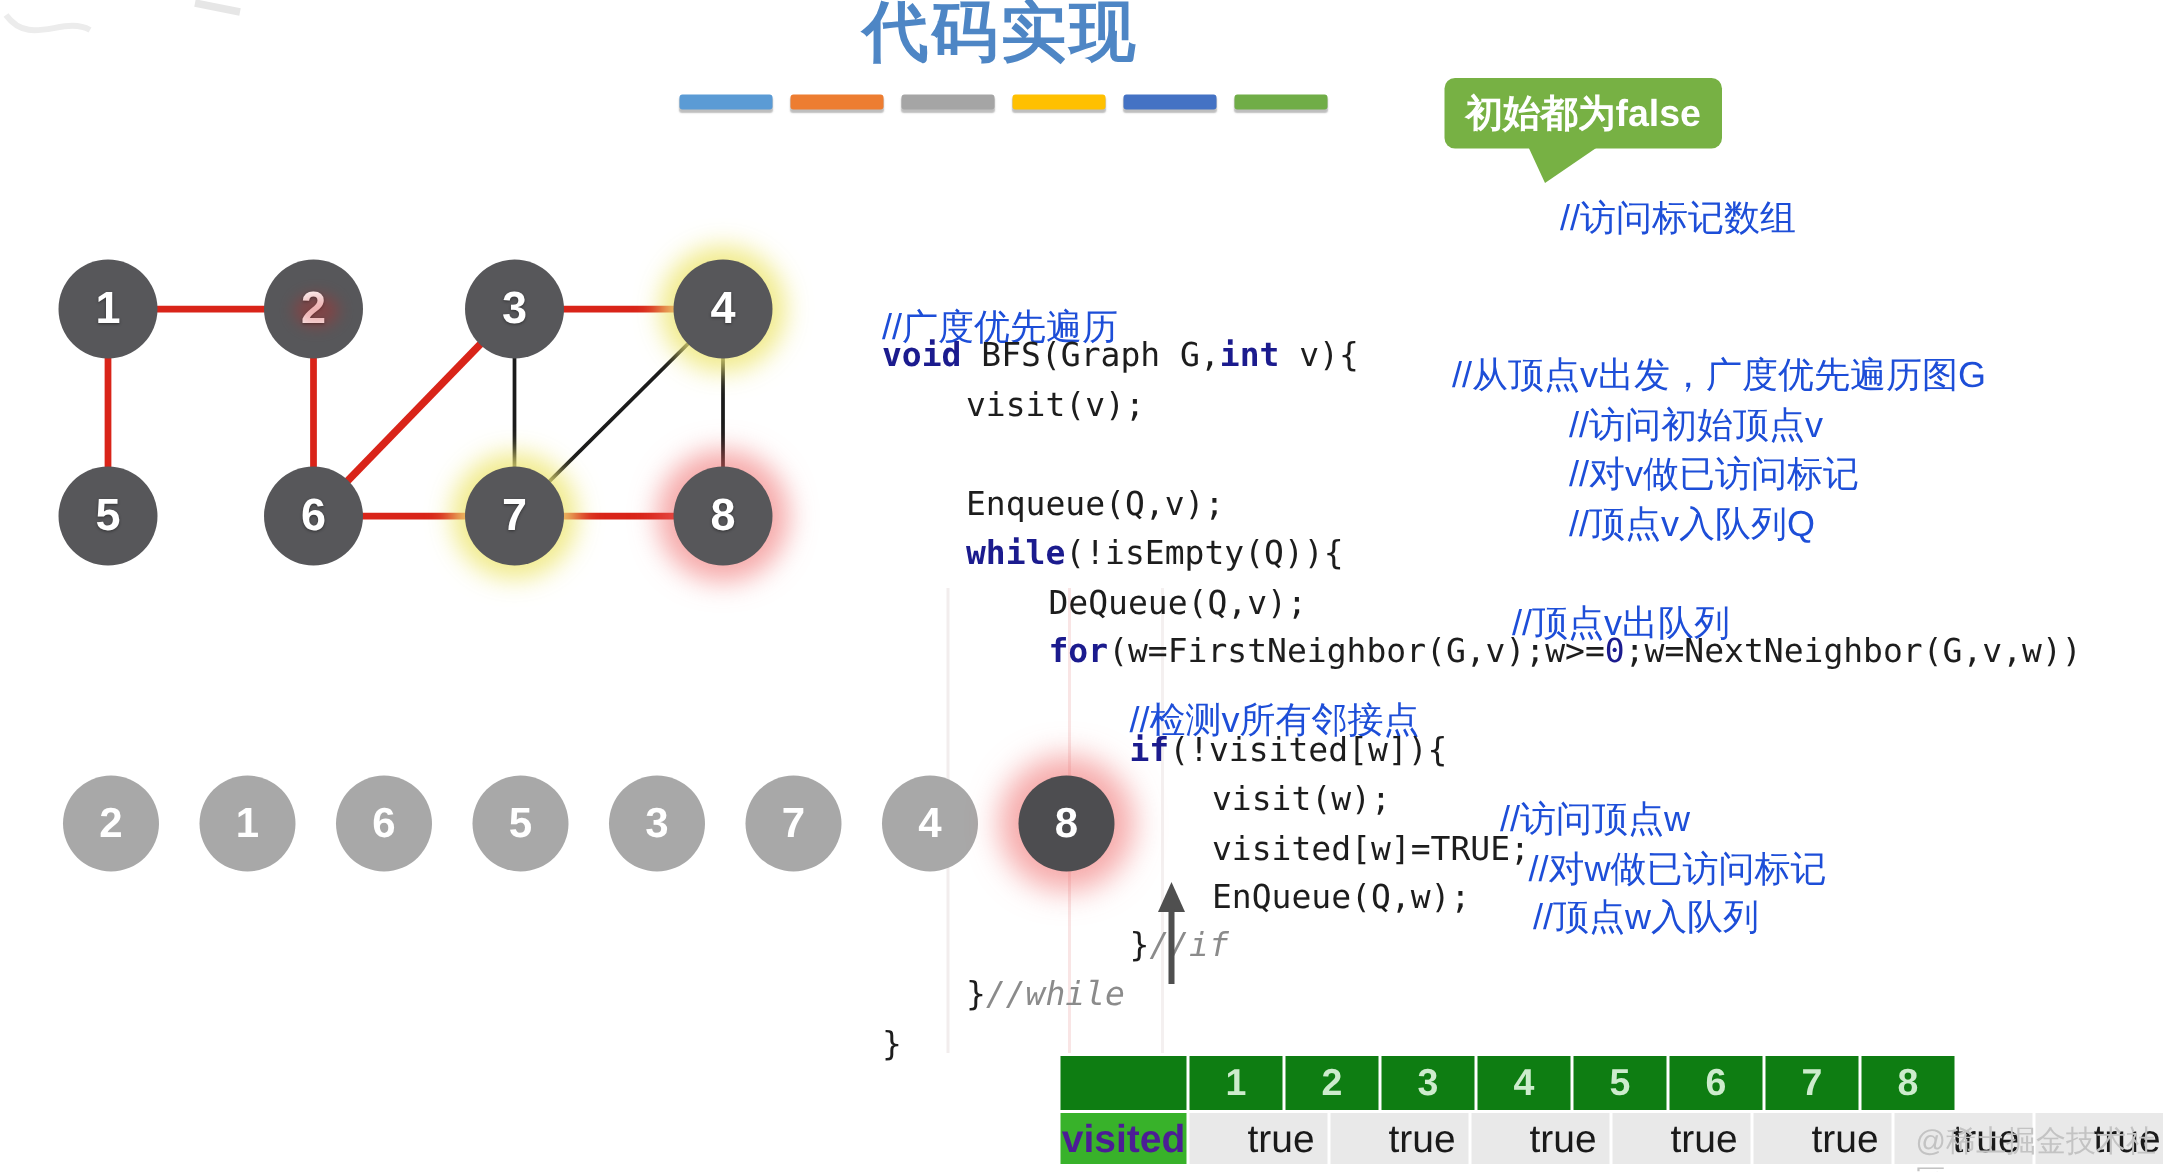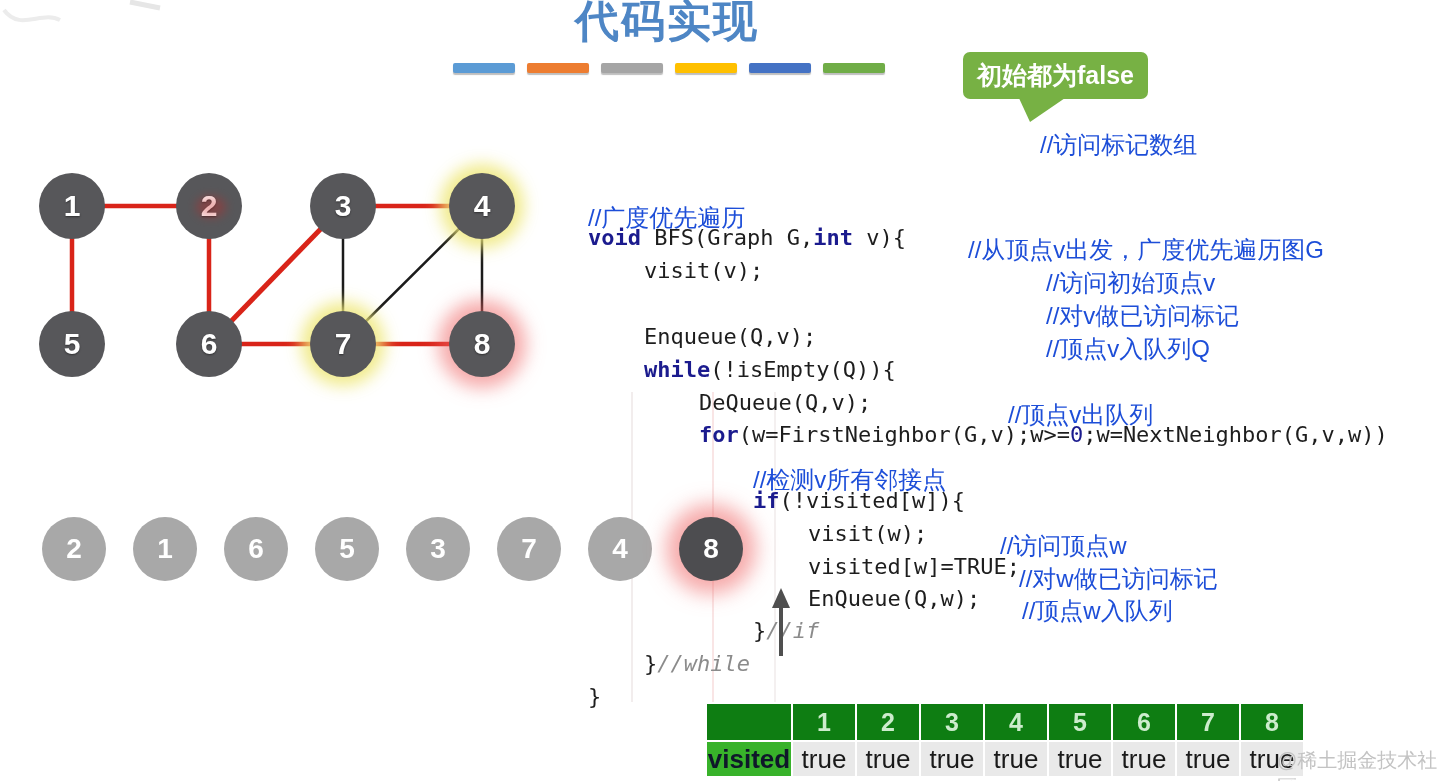--- a/index.html
+++ b/index.html
@@ -39,22 +39,22 @@
   .n{color:#1b1b8e;}
   .ci{color:#8b8b8b;font-style:italic;}
   .cmt{position:absolute;top:9px;white-space:pre;font-size:24px;color:#1d4ed8;}
 
   
   .vtable{position:absolute;left:707px;top:704px;display:flex;flex-direction:column;gap:2px;}
   .trow{display:flex;gap:2px;}
   .tcell{width:62px;display:flex;align-items:center;justify-content:center;}
   .thead{height:36px;background:#0e7d12;color:#cdeccd;font-size:25px;font-weight:bold;}
   .tfirst{width:84px;}
-  .tvisited{width:84px;height:34px;background:#38b22a;color:#0f172a;font-size:26px;font-weight:bold;}
-  .tval{height:34px;background:#e9e9e9;color:#1a1a1a;font-size:26px;font-weight:500;}
+  .tvisited{width:84px;height:34px;background:#38b22a;color:#4c1d95;font-size:26px;font-weight:bold;}
+  .tval{height:34px;background:#e9e9e9;color:#1a1a1a;font-size:26px;font-weight:500;padding-left:30px;}
 
   .watermark{position:absolute;left:1277px;top:747px;font-size:20px;color:#c3c3c3;}
   .overlay{position:absolute;left:0;top:0;pointer-events:none;}
 </style>
 </head>
 <body>
 
 <div class="stage">
 
   <svg class="overlay" width="200" height="50">

